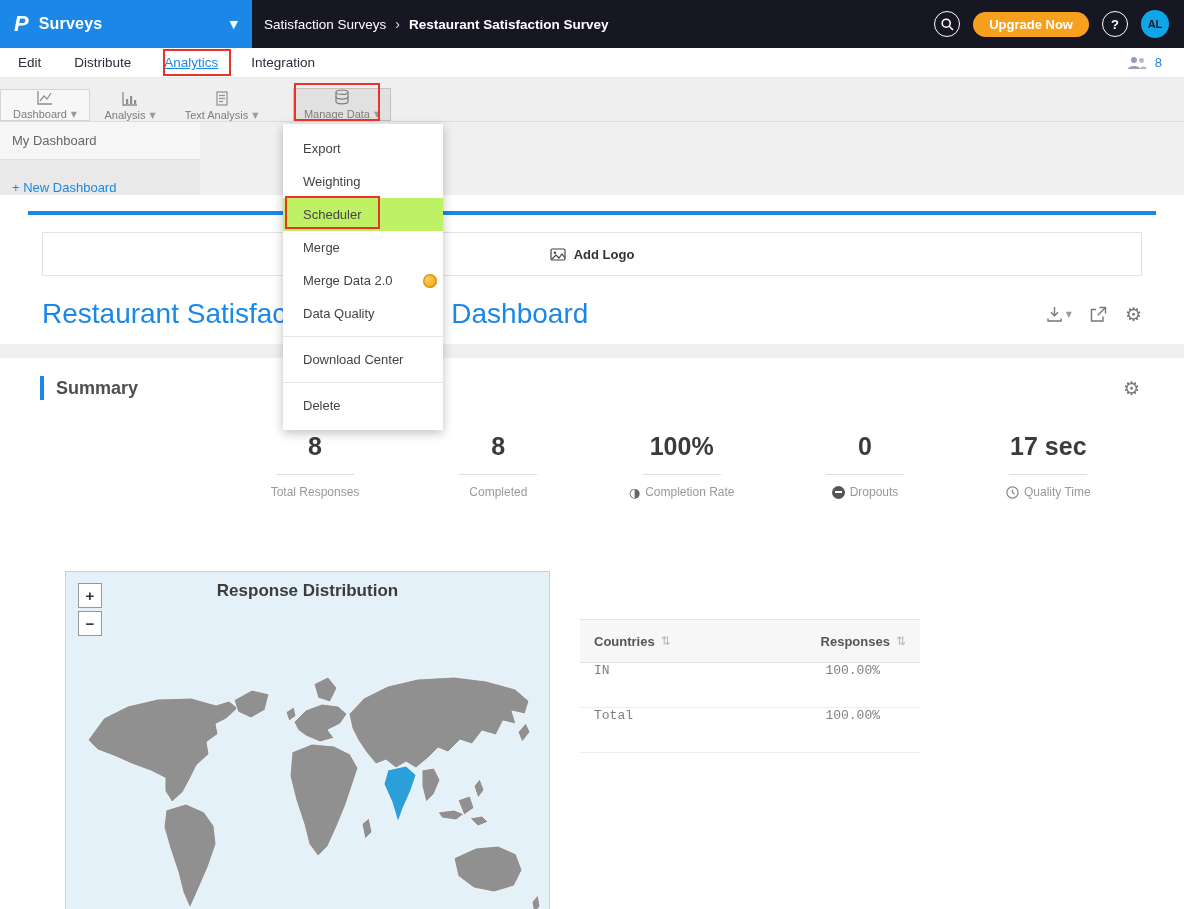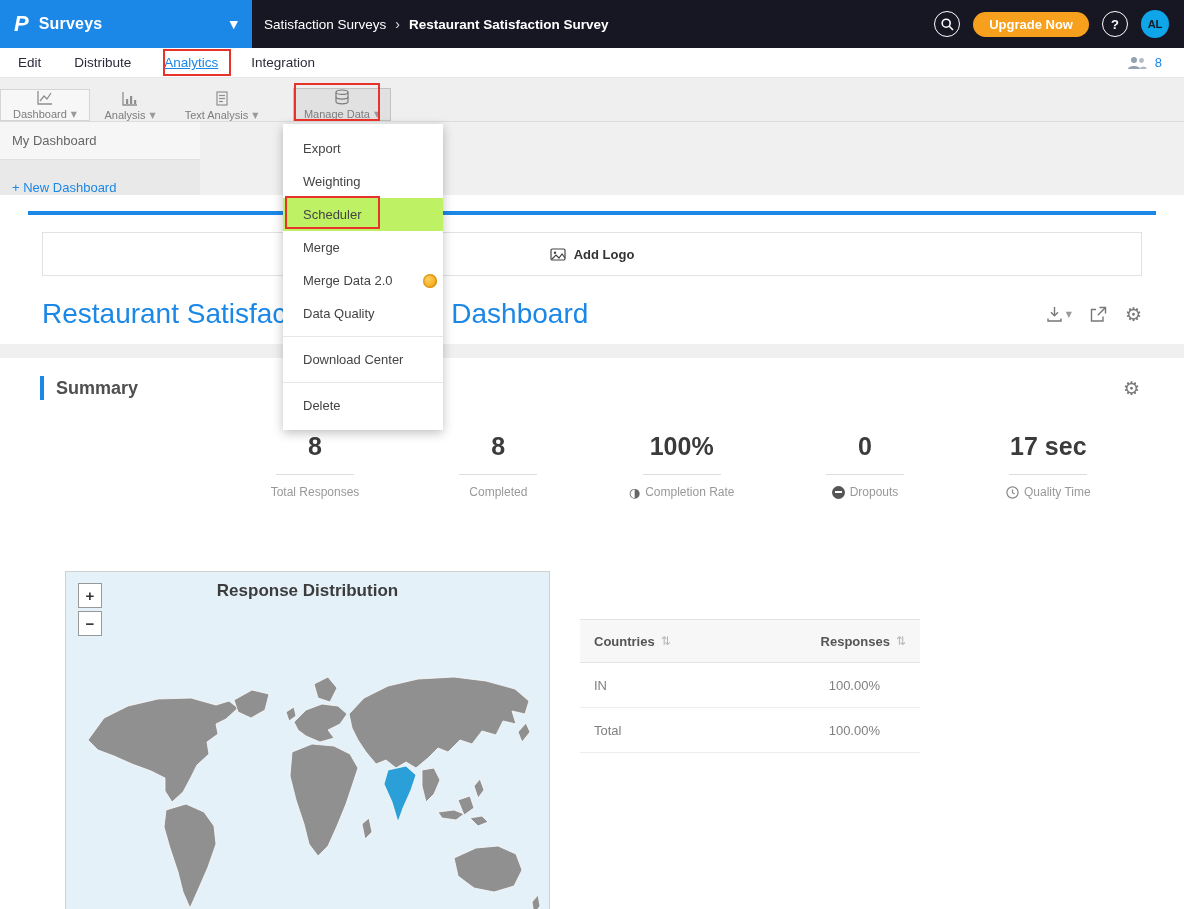--- a/index.html
+++ b/index.html
@@ -73,21 +73,21 @@
   .map-box { width:485px; height:392px; background:#e5f1f8; border:1px solid #d0d0d0; position:relative; flex:none; }
   .map-title { text-align:center; margin-top:9px; font-size:17px; font-weight:700; color:#3c3c3c; position:relative; z-index:2; }
   .zoom { position:absolute; left:12px; top:11px; z-index:3; display:flex; flex-direction:column; gap:3px; }
   .zoom button { width:24px; height:25px; background:#fff; border:1px solid #999; font-size:15px; font-weight:700; color:#333; cursor:pointer; line-height:1; }
   svg.world { position:absolute; left:0; top:0; width:100%; height:100%; z-index:1; }
 
   .ctable { width:340px; font-size:13px; }
   .ct-head { height:44px; background:#f7f7f7; border-top:1px solid #e3e3e3; border-bottom:1px solid #e3e3e3; display:flex; align-items:center; padding:0 14px; color:#555; font-weight:600;margin-top:48px; }
   .sort { font-family:"DejaVu Sans",sans-serif; color:#b5b5b5; font-size:12px; margin-left:6px; font-weight:400; cursor:pointer; }
   .ct-head .right { margin-left:auto; display:flex; align-items:center; }
-  .ct-row { height:45px; display:flex; align-items:center; padding:0 14px; border-bottom:1px solid #ececec; color:#808080; }
+  .ct-row { height:45px; display:flex; align-items:flex-start; padding:0 14px; border-bottom:1px solid #ececec; color:#808080;font-family:Liberation Mono, monospace; }
   .ct-row .val { margin-left:auto; padding-right:26px; }
 
   
   .dropdown { position:absolute; left:283px; top:124px; width:160px; background:#fff; box-shadow:0 3px 10px rgba(0,0,0,.25); padding:8px 0; z-index:50; }
   .menu-item { padding:9px 20px; font-size:13px; color:#444; line-height:15px; position:relative; cursor:pointer; }
   .menu-item.highlight { background:#bef264; }
   .menu-divider { height:1px; background:#e6e6e6; margin:6px 0; }
   .badge { position:absolute; right:6px; top:50%; transform:translateY(-50%); width:14px; height:14px; border-radius:50%; background:radial-gradient(circle at 35% 35%, #ffd05c, #ef9a00); box-shadow:inset 0 0 0 1.5px rgba(200,120,0,.5); }
 
   

